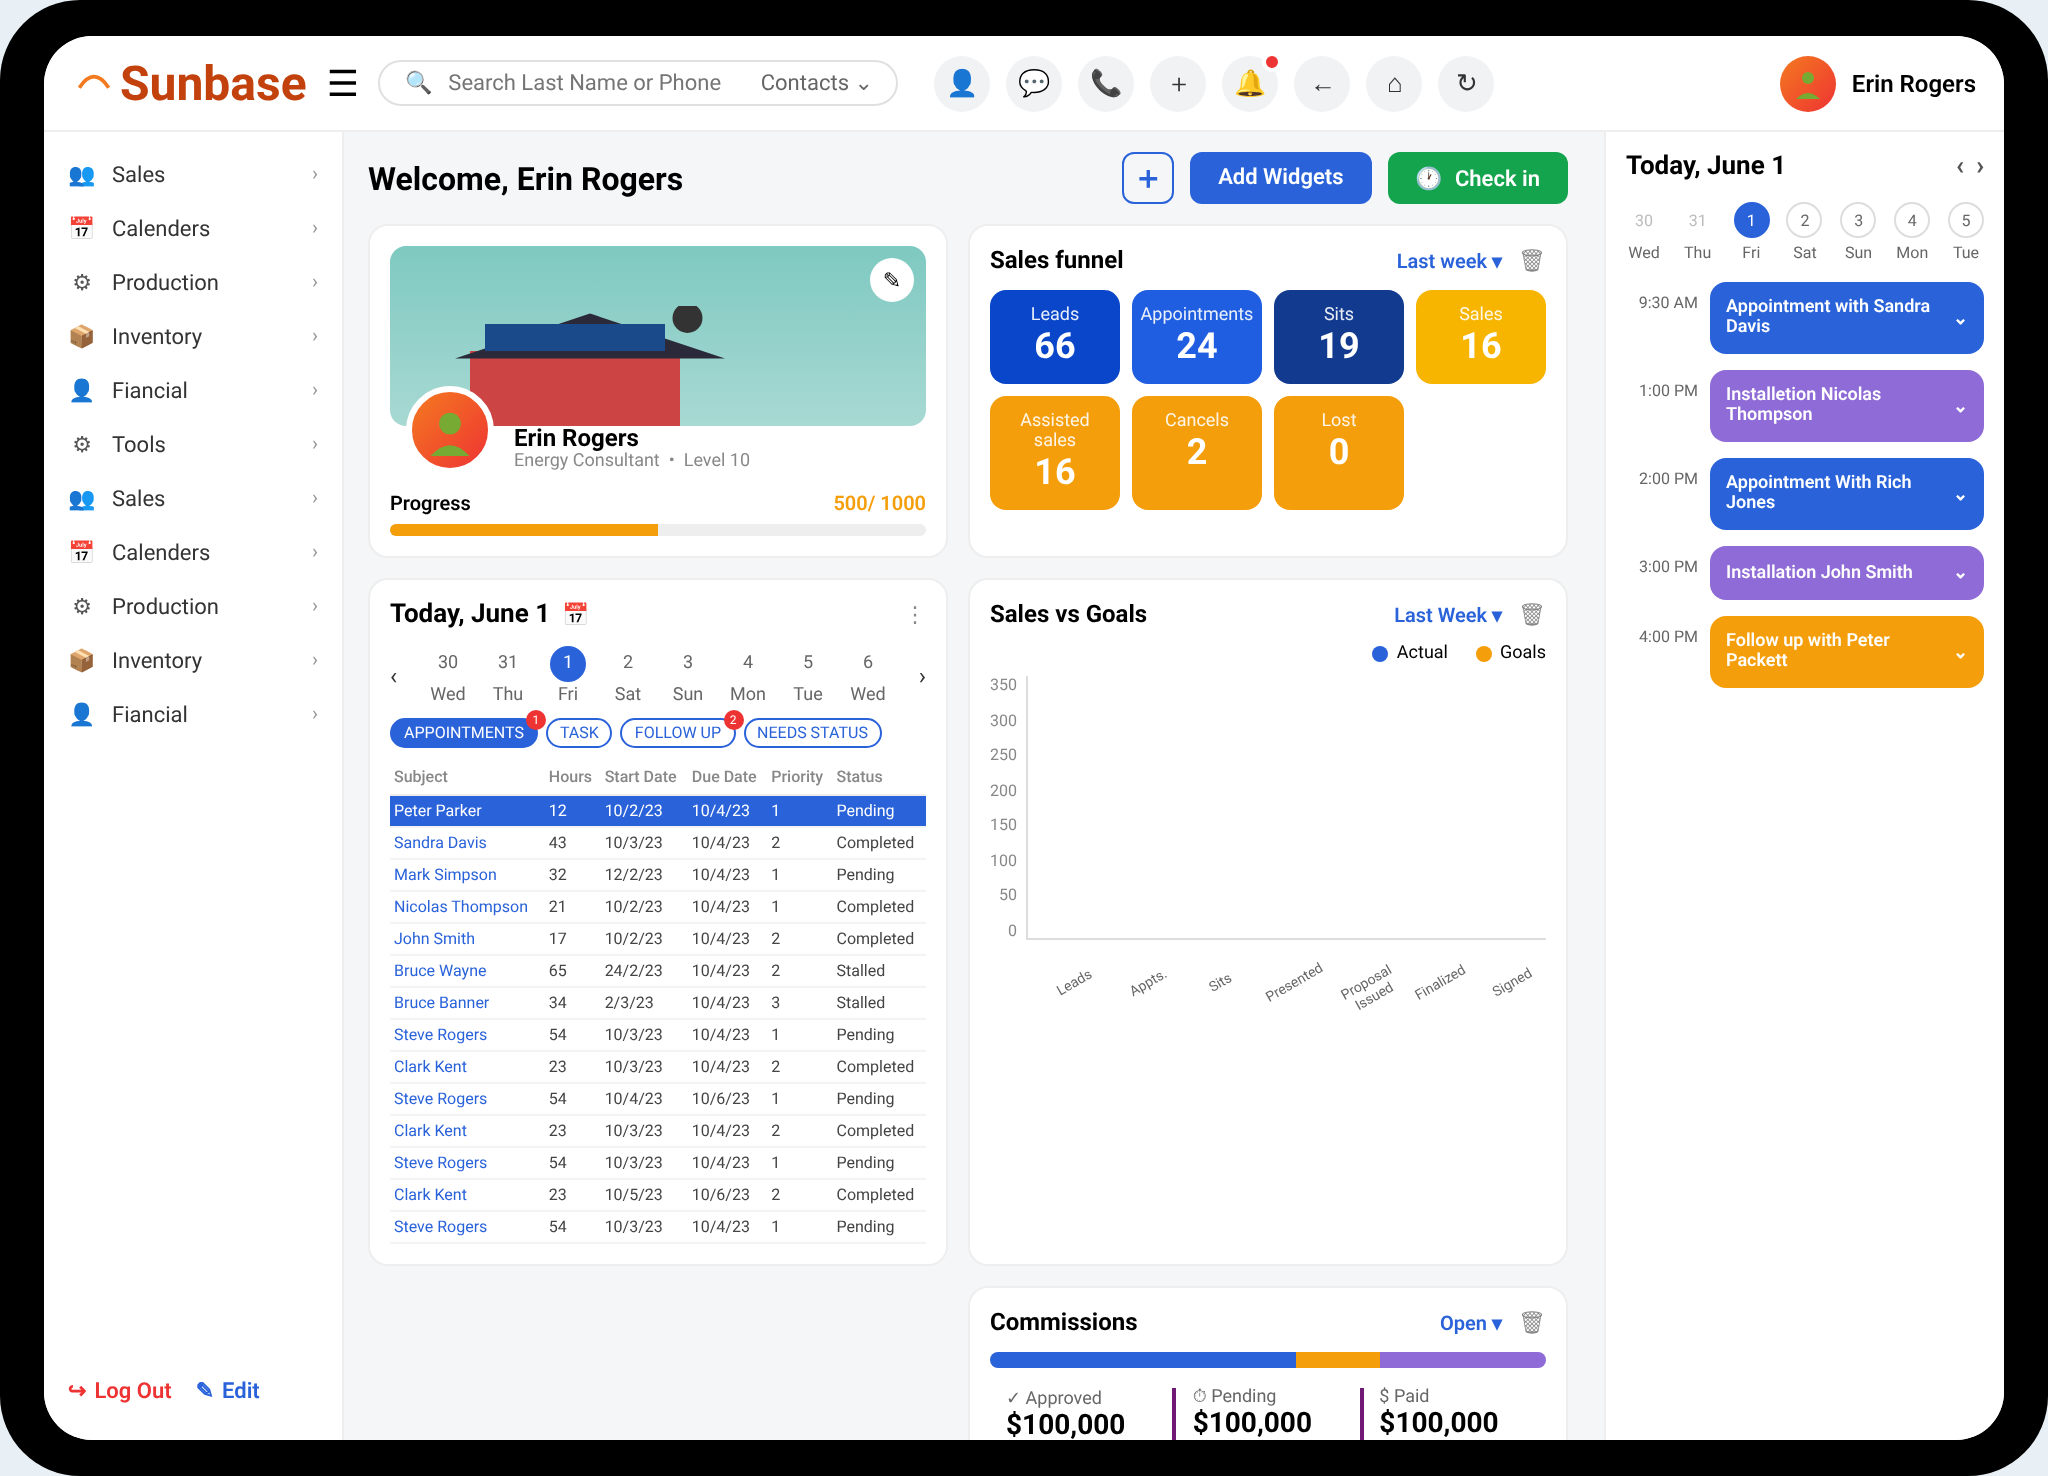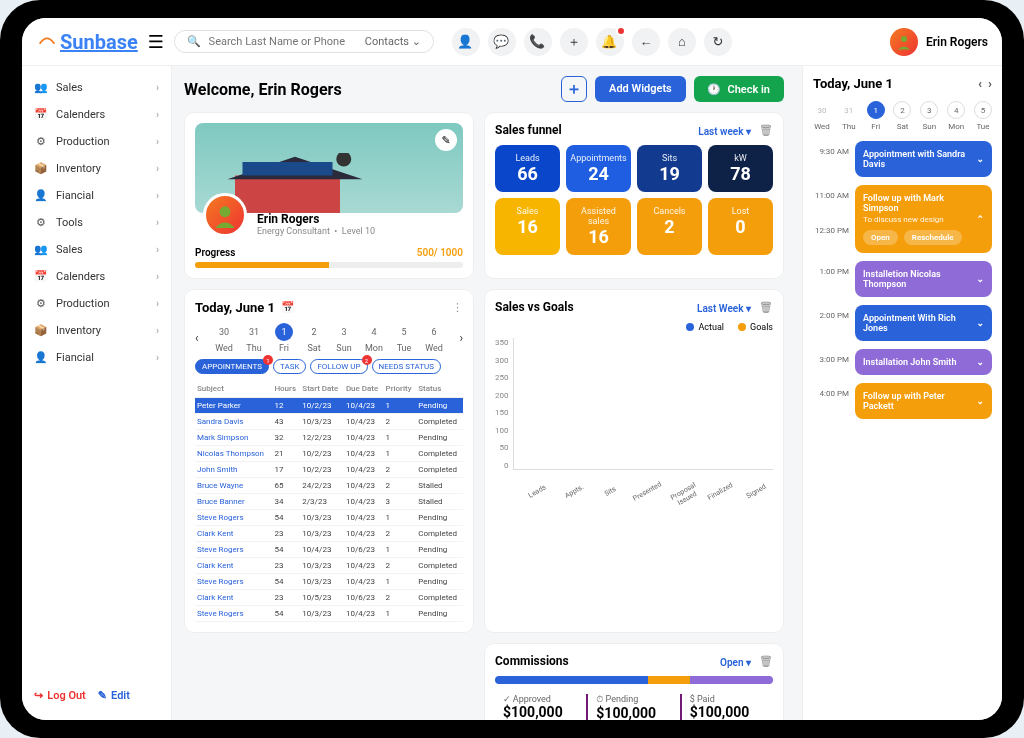--- a/index.html
+++ b/index.html
@@ -1,21 +1,21 @@
 <!DOCTYPE html>
 <html><head>
 <meta charset="utf-8">
 <style>
 * { box-sizing: border-box; margin: 0; padding: 0; font-family: -apple-system, BlinkMacSystemFont, "Segoe UI", Roboto, sans-serif; }
 body { background:#e8f0f5; display:flex; align-items:center; justify-content:center; min-height:100vh; }
 .tablet { width:1024px; height:738px; background:#000; border-radius:40px; padding:18px 22px; position:relative; }
 .screen { width:100%; height:100%; background:#f5f6f8; border-radius:24px; overflow:hidden; display:flex; flex-direction:column; }
 
 .topbar { height:48px; background:#fff; display:flex; align-items:center; padding:0 14px; gap:10px; border-bottom:1px solid #eee; }
-.logo { display:flex; align-items:center; font-weight:700; font-size:20px; color:#3b82f6; gap:2px;text-decoration:underline; }
+.logo { display:flex; align-items:center; font-weight:700; font-size:24px; color:#c2410c; gap:2px; }
 .logo svg { width:22px; height:22px; }
 .burger { cursor:pointer; font-size:18px; }
 .search { display:flex; align-items:center; background:#fff; border:1px solid #e0e0e0; border-radius:18px; padding:4px 12px; flex:0 0 260px; gap:8px; font-size:11px; color:#666; }
 .search input { border:none; outline:none; flex:1; font-size:11px; }
 .iconbtns { display:flex; gap:8px; margin-left:8px; }
 .circ { width:28px; height:28px; border-radius:50%; background:#f1f2f4; display:flex; align-items:center; justify-content:center; font-size:13px; color:#333; cursor:pointer; position:relative;}
 .circ .dot{position:absolute; top:-2px; right:-2px; width:10px; height:10px; background:#e33; border-radius:50%; border:2px solid #fff;}
 .spacer { flex:1; }
 .user { display:flex; align-items:center; gap:8px; font-size:12px; font-weight:600; }
 .avatar { width:28px; height:28px; border-radius:50%; background:linear-gradient(135deg,#f47a20,#e33); display:flex; align-items:center; justify-content:center;}
@@ -280,24 +280,20 @@
                 <div class="val">66</div>
               </div>
               <div class="tile" style="background:#1f5ee0">
                 <div class="lbl">Appointments</div>
                 <div class="val">24</div>
               </div>
               <div class="tile" style="background:#123a8f">
                 <div class="lbl">Sits</div>
                 <div class="val">19</div>
               </div>
-              <div class="tile" style="background:#0e2248">
-                <div class="lbl">kW</div>
-                <div class="val">78</div>
-              </div>
               <div class="tile" style="background:#f7b500">
                 <div class="lbl">Sales</div>
                 <div class="val">16</div>
               </div>
               <div class="tile" style="background:#f59e0b">
                 <div class="lbl">Assisted sales</div>
                 <div class="val">16</div>
               </div>
               <div class="tile" style="background:#f59e0b">
                 <div class="lbl">Cancels</div>
@@ -627,34 +623,20 @@
             <div class="aprow">
               <div class="aptime">9:30 AM</div>
               <div class="apcard" style="background:#2962d9">
                 <div style="flex:1">
                   <div>Appointment with Sandra Davis</div>
                 </div>
                 <span class="chev">⌄</span>
               </div>
             </div>
             <div class="aprow">
-              <div class="aptime">11:00 AM<div style="margin-top:26px">12:30 PM</div></div>
-              <div class="apcard" style="background:#f59e0b">
-                <div style="flex:1">
-                  <div>Follow up with Mark Simpson</div>
-                  <div class="apsub">To discuss new design</div>
-                  <div class="apbtns">
-                    <span class="apbtn">Open</span>
-                    <span class="apbtn">Reschedule</span>
-                  </div>
-                </div>
-                <span class="chev">⌃</span>
-              </div>
-            </div>
-            <div class="aprow">
               <div class="aptime">1:00 PM</div>
               <div class="apcard" style="background:#8e6bd6">
                 <div style="flex:1">
                   <div>Installetion Nicolas Thompson</div>
                 </div>
                 <span class="chev">⌄</span>
               </div>
             </div>
             <div class="aprow">
               <div class="aptime">2:00 PM</div>

